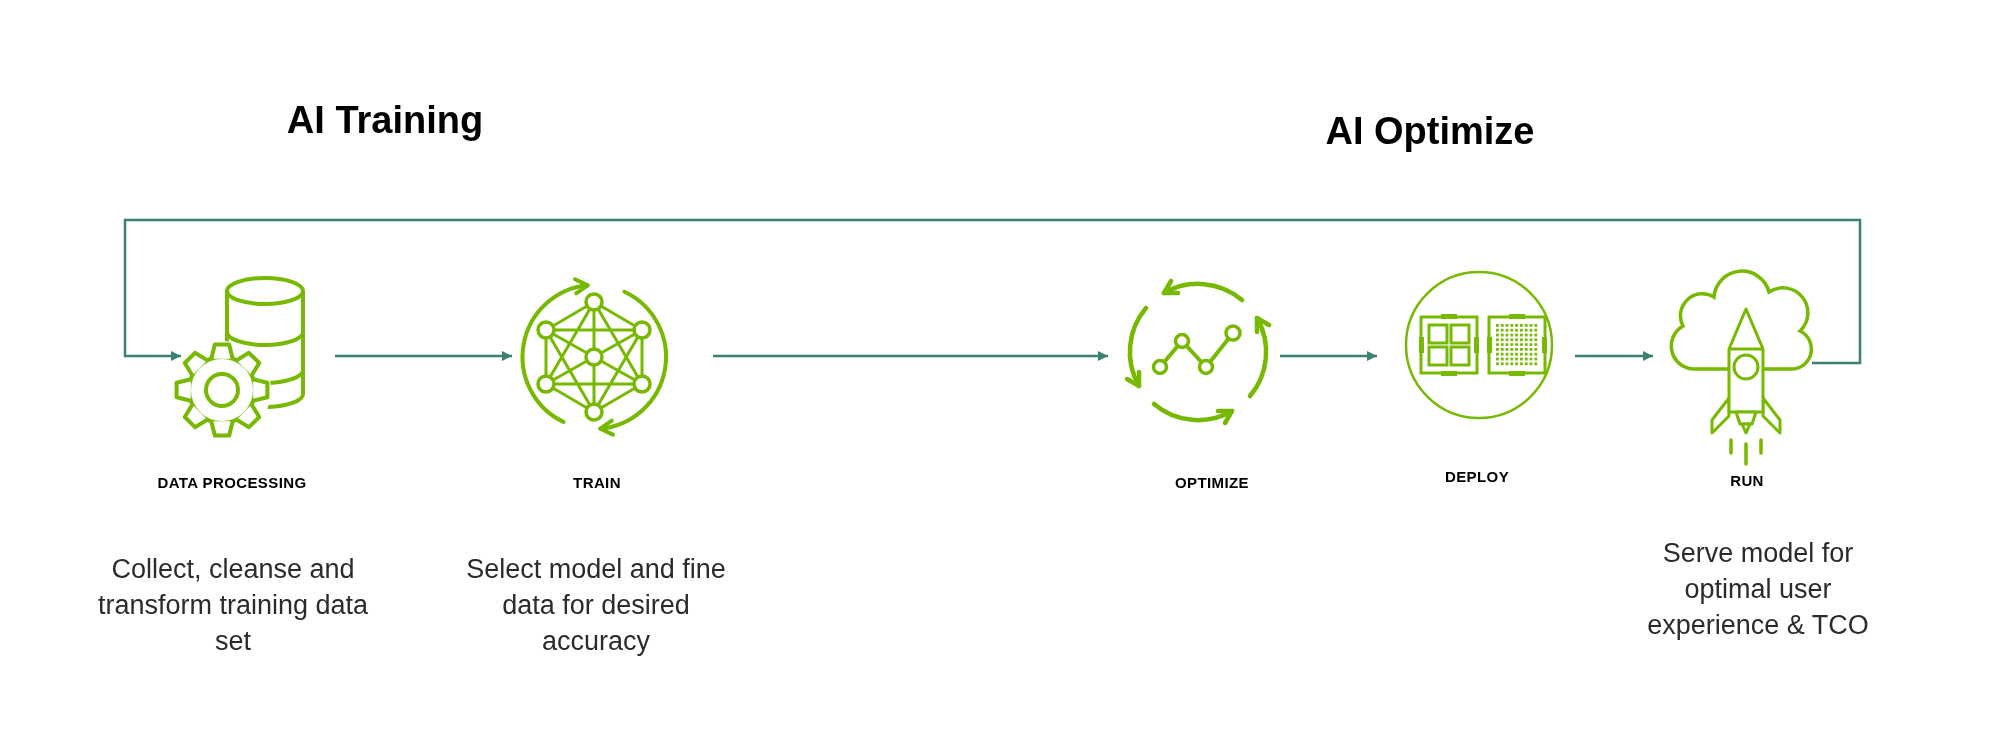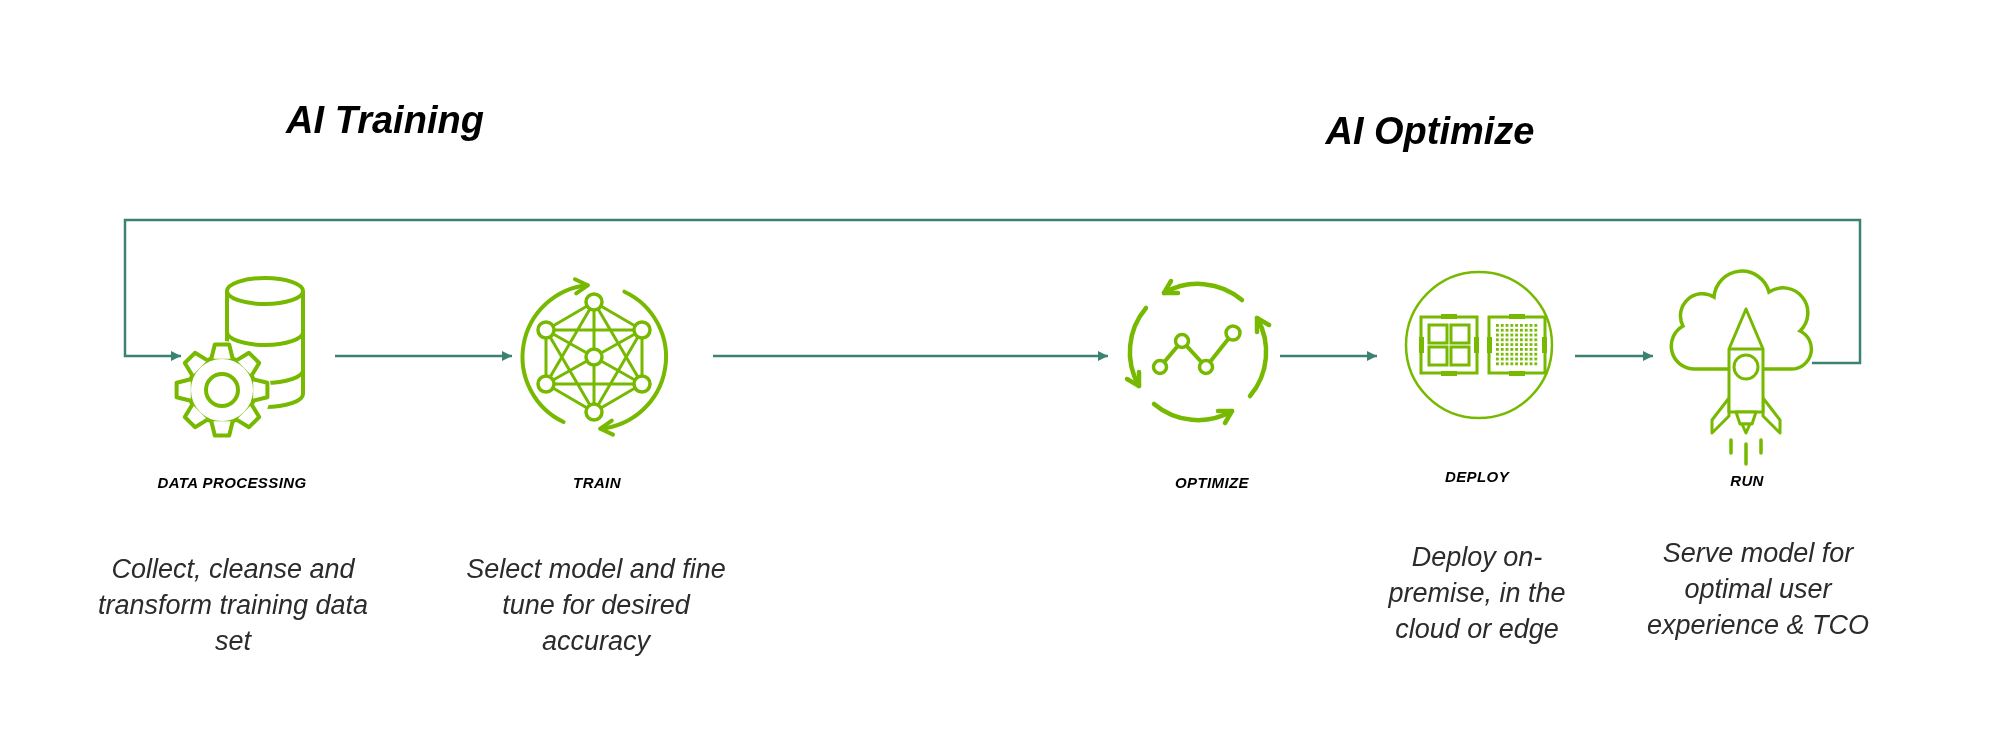--- a/index.html
+++ b/index.html
@@ -8,21 +8,20 @@
     --title-text:#000000;
     --body-text:#2b2b2b;
   }
   html,body{margin:0;padding:0;background:#ffffff;}
   #canvas{
     position:relative;
     width:1999px;height:742px;
     background:#ffffff;
     font-family:"Liberation Sans", sans-serif;
     overflow:hidden;
-    font-style:italic;
   }
   .abs{position:absolute;transform:translateX(-50%);text-align:center;white-space:nowrap;}
   .section-title{
     font-size:38px;font-weight:700;line-height:40px;
     color:var(--title-text);letter-spacing:0px;
   }
   .step-label{
     font-size:15px;font-weight:700;line-height:22px;
     color:var(--title-text);letter-spacing:0.4px;
   }
@@ -169,21 +168,18 @@
   <div class="abs step-label" style="left:232px;top:472px">DATA PROCESSING</div>
   <div class="abs step-label" style="left:597px;top:472px">TRAIN</div>
   <div class="abs step-label" style="left:1212px;top:472px">OPTIMIZE</div>
   <div class="abs step-label" style="left:1477px;top:466px">DEPLOY</div>
   <div class="abs step-label" style="left:1747px;top:470px">RUN</div>
 
   <div class="abs step-desc" style="left:233px;top:551px">Collect, cleanse and
 transform training data
 set</div>
   <div class="abs step-desc" style="left:596px;top:551px">Select model and fine
-tune for desired
+data for desired
 accuracy</div>
-  <div class="abs step-desc" style="left:1477px;top:539px">Deploy on-
-premise, in the
-cloud or edge</div>
   <div class="abs step-desc" style="left:1758px;top:535px">Serve model for
 optimal user
 experience &amp; TCO</div>
 </div>
 
 </body></html>

